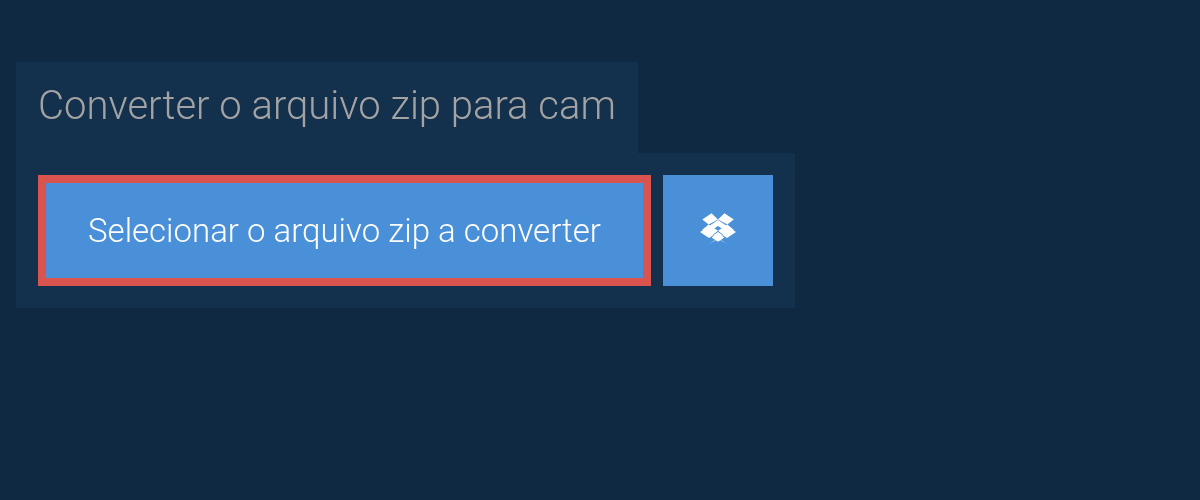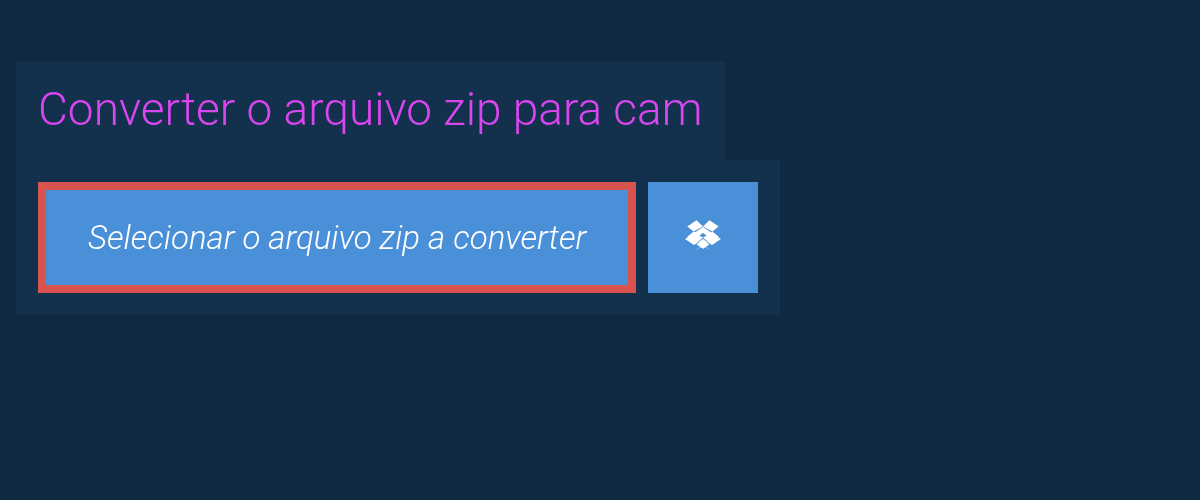--- a/index.html
+++ b/index.html
@@ -9,22 +9,22 @@
     }
     body {
       width: 1200px;
       height: 500px;
       background-color: #0f2942;
       font-family: -apple-system, BlinkMacSystemFont, "Segoe UI", Roboto, Helvetica, Arial, sans-serif;
       overflow: hidden;
     }
     .page-title {
       background-color: #13304d;
-      color: #d946ef;
-      font-size: 46px;
+      color: #a3a3a3;
+      font-size: 40px;
       font-weight: 300;
       padding: 20px 22px 24px 22px;
       display: inline-block;
       margin-top: 62px;
       margin-left: 16px;
       text-align: center;
     }
     .button-panel {
       background-color: #13304d;
       padding: 22px;
@@ -38,21 +38,20 @@
       color: #ffffff;
       font-size: 33px;
       font-weight: 300;
       padding: 28px 42px;
       border: 8px solid #d9544f;
       cursor: pointer;
       display: flex;
       align-items: center;
       justify-content: center;
       white-space: nowrap;
-      font-style: italic;
     }
     .dropbox-button {
       background-color: #4a90d9;
       width: 110px;
       display: flex;
       align-items: center;
       justify-content: center;
       cursor: pointer;
     }
     .dropbox-icon {

